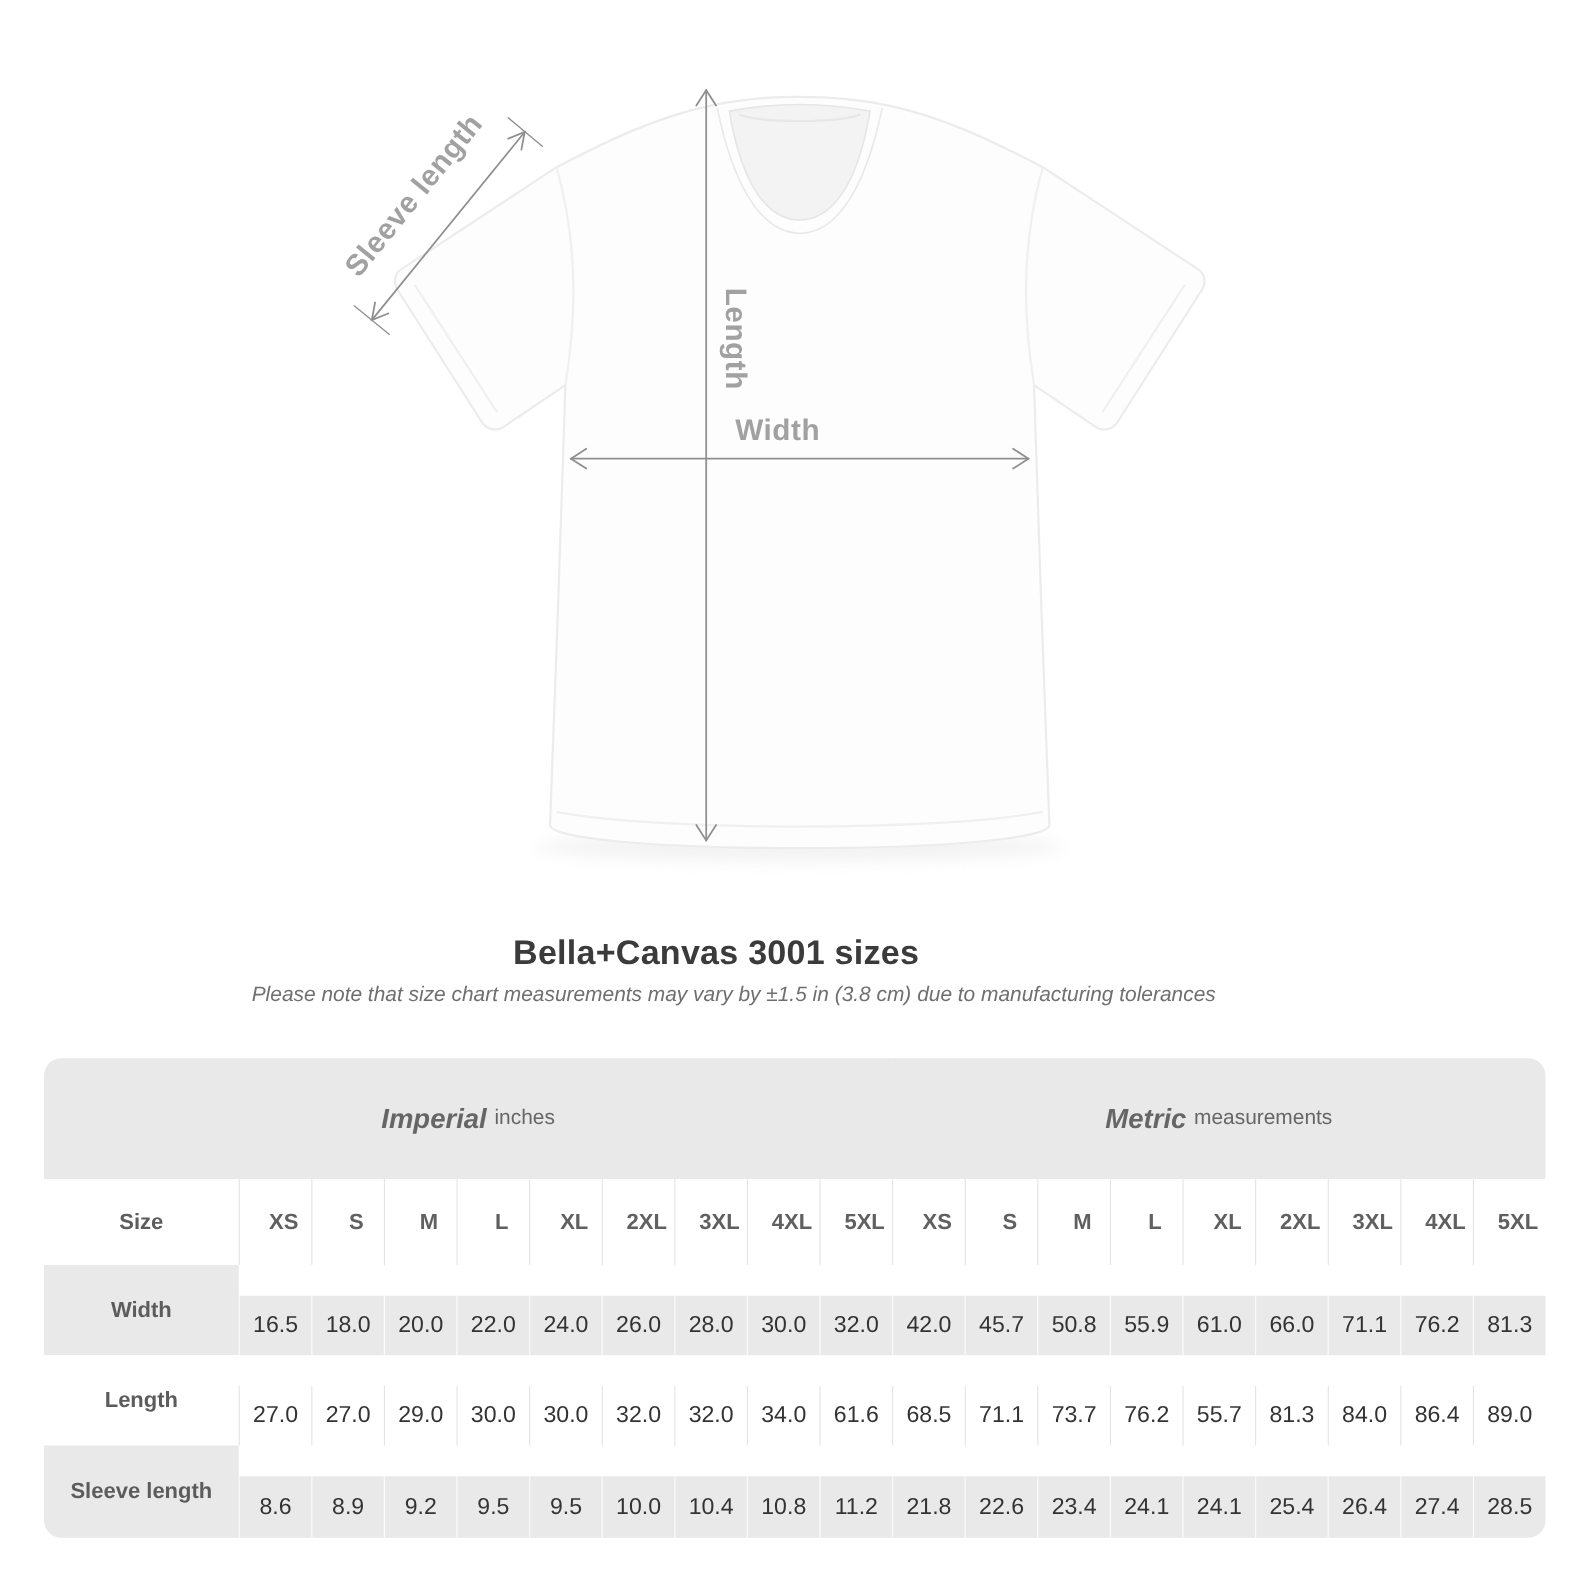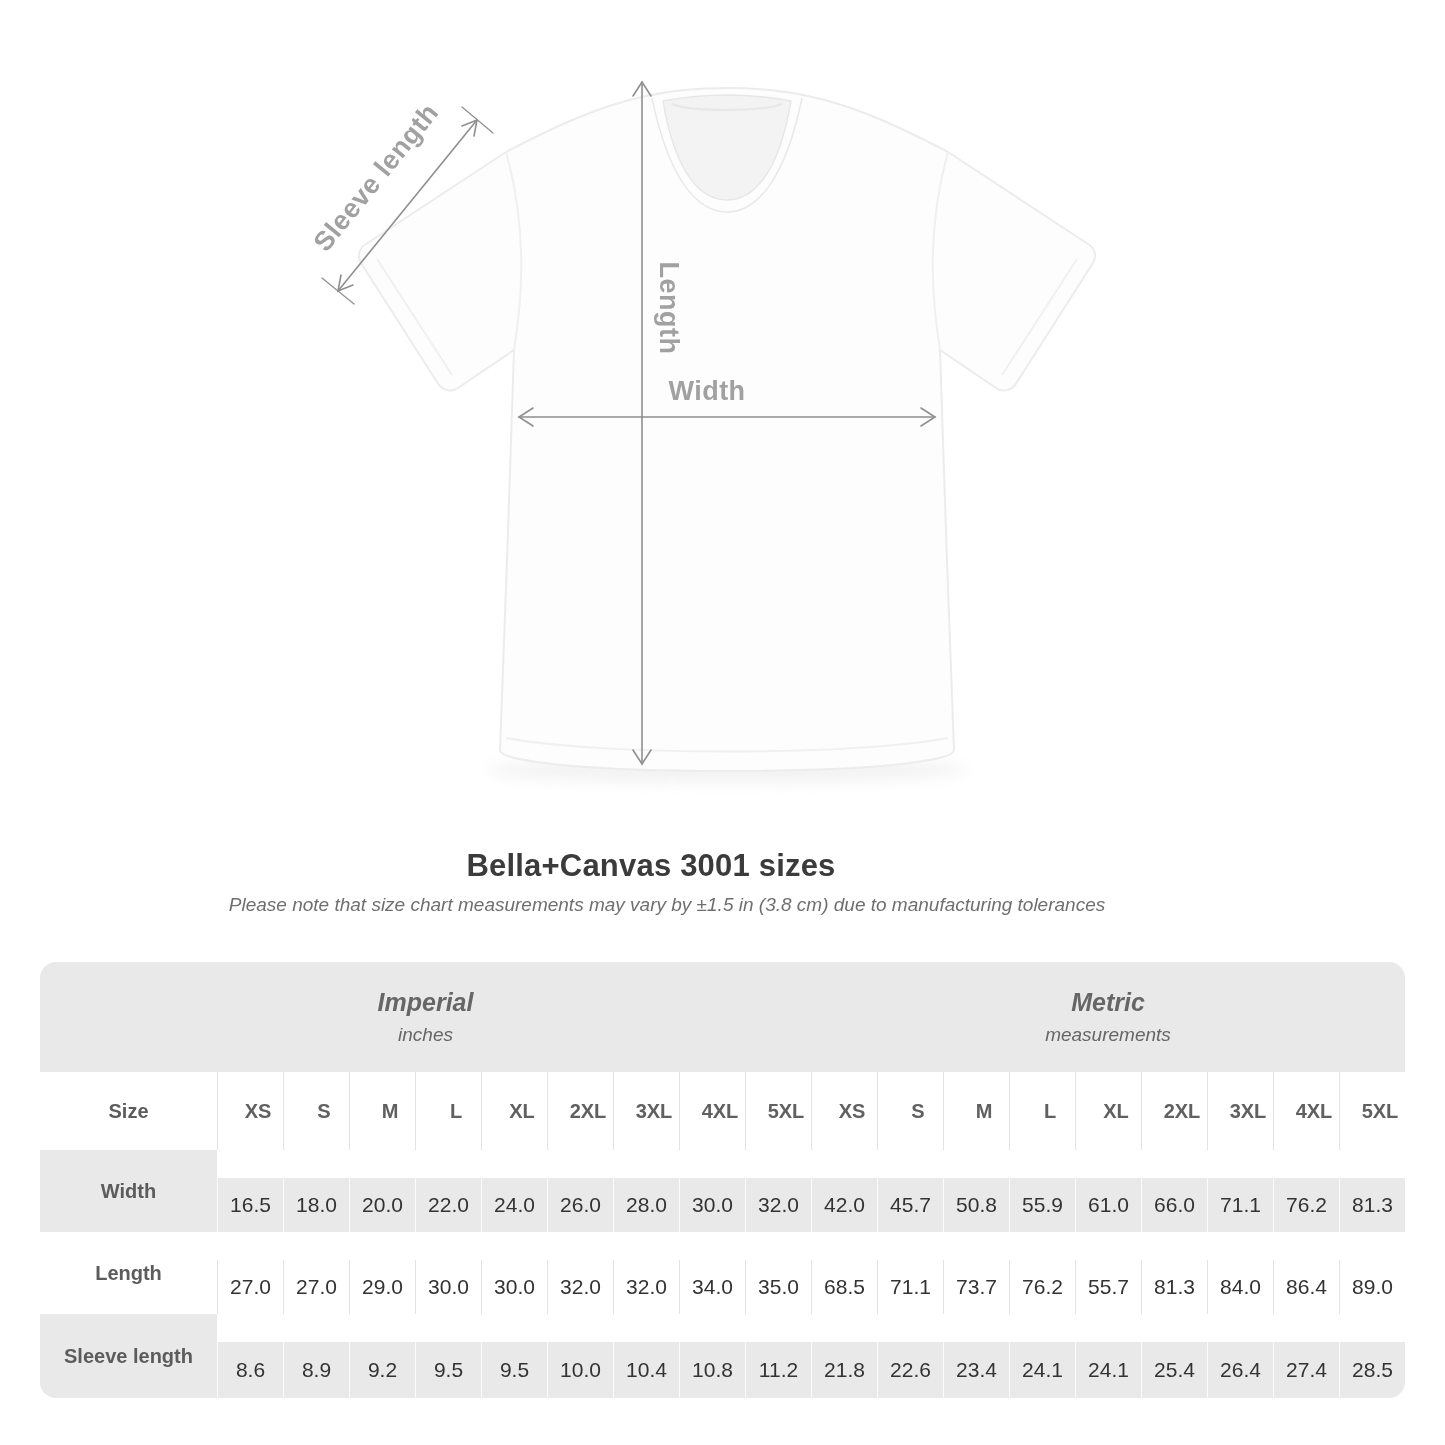--- a/index.html
+++ b/index.html
@@ -14,25 +14,25 @@
   .heading{position:absolute;top:848px;left:0;width:1302px;text-align:center;}
   .heading h1{margin:0;font-size:31px;font-weight:700;color:#3b3b3b;letter-spacing:0.2px;}
   .heading p{margin:10px 0 0 0;font-style:italic;font-size:19px;color:#6f6f6f;padding-left:32px;}
 
   
   .t-wrap{position:absolute;top:962px;left:40px;width:1365px;}
   .t-grid{display:grid;width:1365px;
           grid-template-columns:177px repeat(18,1fr);
           grid-template-rows:110px 78px 82px 82px 84px;}
   .cell{display:flex;align-items:center;justify-content:center;}
-  .band{background:#e9e9e9;flex-direction:column;gap:7px;}
+  .band{background:#e9e9e9;flex-direction:row;gap:7px;}
   .band-imp{grid-column:span 10;border-radius:16px 0 0 0;}
   .band-met{grid-column:span 9;border-radius:0 16px 0 0;}
   .sec-title{font-style:italic;font-weight:700;font-size:25px;color:#666;}
-  .sec-sub{font-style:italic;font-size:19px;color:#666;}
+  .sec-sub{font-size:19px;color:#666;}
 
   .rw{background:#ffffff;}
   .rg{background:#e9e9e9;}
   .rw.sep{border-left:1px solid #e3e3e3;}
   .rg.sep{border-left:1px solid #fbfbfb;}
   .corner-bl{border-radius:0 0 0 16px;}
   .corner-br{border-radius:0 0 16px 0;}
 
   .sh{font-weight:700;font-size:20px;color:#606060;padding-left:15px;}
   .rl{font-weight:700;font-size:20px;color:#5c5c5c;}
@@ -176,21 +176,21 @@
 
       <div class="cell rw rl">Length</div>
       <div class="cell rw sep v">27.0</div>
       <div class="cell rw sep v">27.0</div>
       <div class="cell rw sep v">29.0</div>
       <div class="cell rw sep v">30.0</div>
       <div class="cell rw sep v">30.0</div>
       <div class="cell rw sep v">32.0</div>
       <div class="cell rw sep v">32.0</div>
       <div class="cell rw sep v">34.0</div>
-      <div class="cell rw sep v">35.0</div>
+      <div class="cell rw sep v">61.6</div>
       <div class="cell rw sep v">68.5</div>
       <div class="cell rw sep v">71.1</div>
       <div class="cell rw sep v">73.7</div>
       <div class="cell rw sep v">76.2</div>
       <div class="cell rw sep v">55.7</div>
       <div class="cell rw sep v">81.3</div>
       <div class="cell rw sep v">84.0</div>
       <div class="cell rw sep v">86.4</div>
       <div class="cell rw sep v">89.0</div>
 

